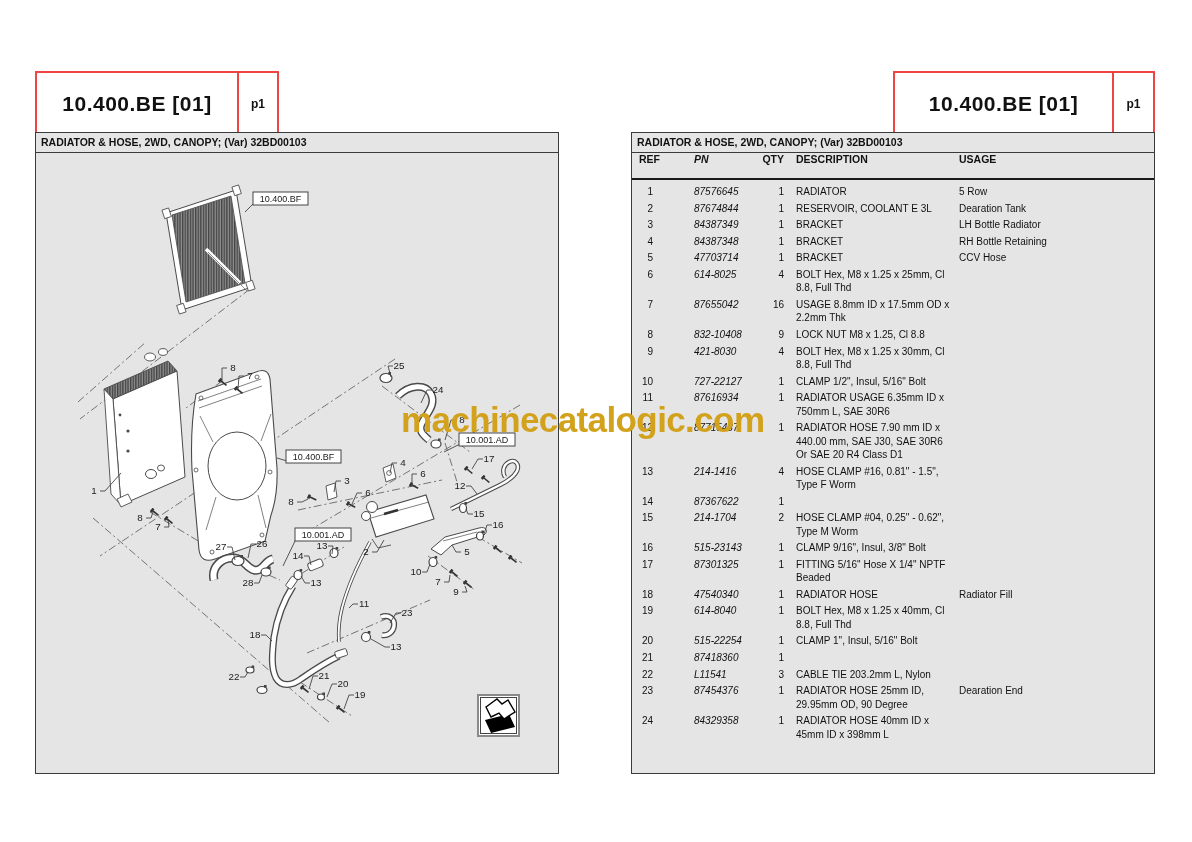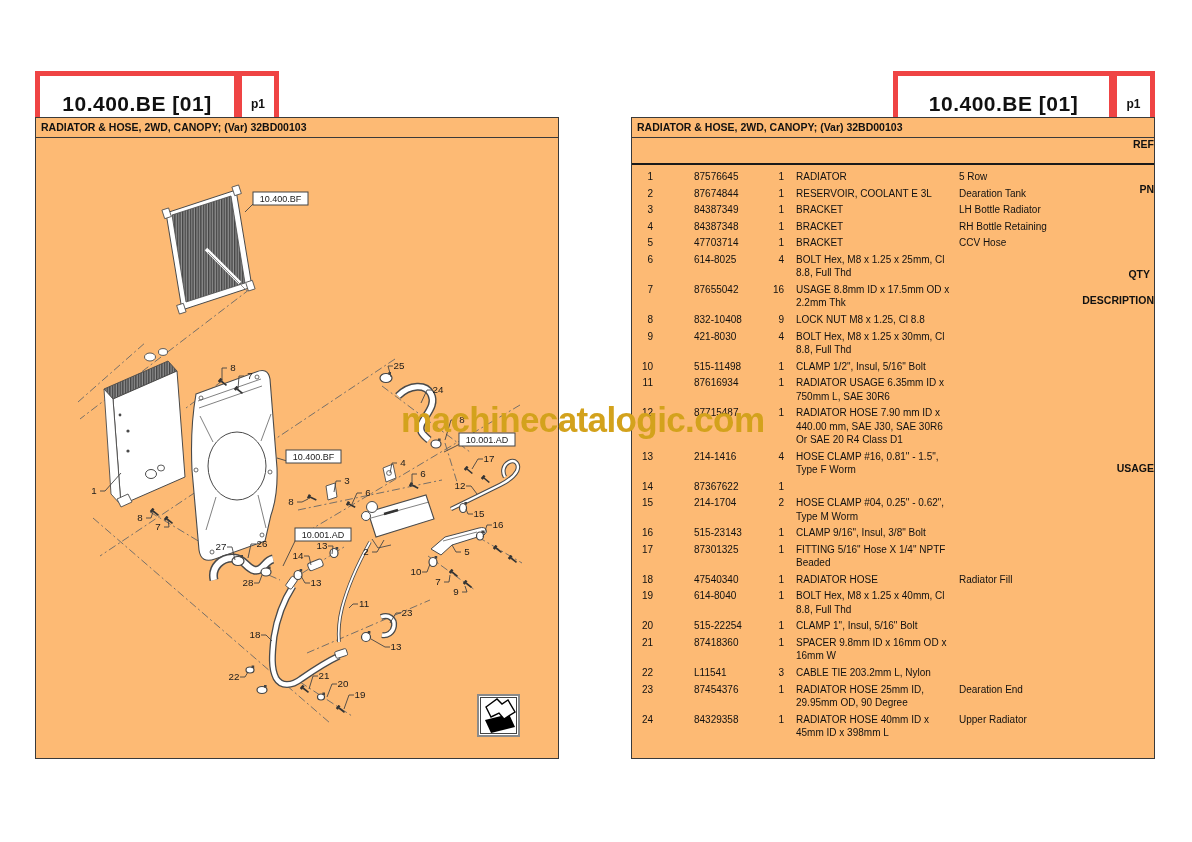--- a/index.html
+++ b/index.html
@@ -1,33 +1,33 @@
 <!DOCTYPE html>
 <html><head>
 <meta charset="utf-8">
 <style>
   html,body{margin:0;padding:0;background:#fff;}
   .page{position:relative;width:1192px;height:842px;background:#fff;overflow:hidden;
         font-family:"Liberation Sans", sans-serif;color:#111;}
-  .hdr-box{position:absolute;top:71px;height:65px;border:5px solid #ef4444;box-sizing:border-box;
+  .hdr-box{position:absolute;top:71px;height:65px;border:2px solid #ef4444;box-sizing:border-box;
            display:flex;align-items:center;justify-content:center;background:#fff;}
   .hdr-code{font-size:21px;font-weight:bold;letter-spacing:0.5px;}
   .hdr-p{font-size:12px;font-weight:bold;}
-  .panel{position:absolute;top:117px;width:524px;height:642px;border:1.5px solid #3a3a3a;
-         box-sizing:border-box;background:#fdba74;}
+  .panel{position:absolute;top:132px;width:524px;height:642px;border:1.5px solid #3a3a3a;
+         box-sizing:border-box;background:#e5e5e5;}
   .panel-title{height:20px;border-bottom:1.5px solid #3a3a3a;box-sizing:border-box;
                font-weight:bold;font-size:10.5px;line-height:18px;padding-left:5px;
                white-space:nowrap;overflow:hidden;}
   .thead{display:flex;height:27px;border-bottom:2px solid #1a1a1a;box-sizing:border-box;
-         align-items:flex-end;font-weight:bold;font-size:10.5px;flex-direction:column;}
+         align-items:flex-start;font-weight:bold;font-size:10.5px;}
   .tbody{padding-top:5px;font-size:10px;}
   .trow{display:flex;margin-bottom:3.2px;line-height:13.4px;}
   .c-ref{flex:0 0 45px;box-sizing:border-box;text-align:right;padding-right:24px;}
   .thead .c-ref{text-align:left;padding-left:7px;padding-right:0;}
-  .c-pn{flex:0 0 85px;box-sizing:border-box;padding-left:17px;}
+  .c-pn{flex:0 0 85px;box-sizing:border-box;padding-left:17px;font-style:italic;}
   .c-qty{flex:0 0 26px;box-sizing:border-box;text-align:right;padding-right:4px;}
   .c-desc{flex:0 0 168px;box-sizing:border-box;padding-left:8px;}
   .c-usage{flex:1;box-sizing:border-box;padding-left:3px;}
   .watermark{position:absolute;left:401px;top:400px;font-size:35px;font-weight:bold;
              letter-spacing:-0.6px;white-space:nowrap;z-index:50;pointer-events:none;}
   svg text{font-family:"Liberation Sans", sans-serif;}
 </style>
 </head>
 <body>
 
@@ -444,21 +444,21 @@
         </div>
         <div class="trow">
           <span class="c-ref">9</span>
           <span class="c-pn">421-8030</span>
           <span class="c-qty">4</span>
           <span class="c-desc">BOLT Hex, M8 x 1.25 x 30mm, Cl 8.8, Full Thd</span>
           <span class="c-usage"></span>
         </div>
         <div class="trow">
           <span class="c-ref">10</span>
-          <span class="c-pn">515-11498</span>
+          <span class="c-pn">727-22127</span>
           <span class="c-qty">1</span>
           <span class="c-desc">CLAMP 1/2", Insul, 5/16" Bolt</span>
           <span class="c-usage"></span>
         </div>
         <div class="trow">
           <span class="c-ref">11</span>
           <span class="c-pn">87616934</span>
           <span class="c-qty">1</span>
           <span class="c-desc">RADIATOR USAGE 6.35mm ID x 750mm L, SAE 30R6</span>
           <span class="c-usage"></span>
@@ -522,21 +522,20 @@
           <span class="c-ref">20</span>
           <span class="c-pn">515-22254</span>
           <span class="c-qty">1</span>
           <span class="c-desc">CLAMP 1", Insul, 5/16" Bolt</span>
           <span class="c-usage"></span>
         </div>
         <div class="trow">
           <span class="c-ref">21</span>
           <span class="c-pn">87418360</span>
           <span class="c-qty">1</span>
-          <span class="c-desc">SPACER 9.8mm ID x 16mm OD x 16mm W</span>
           <span class="c-usage"></span>
         </div>
         <div class="trow">
           <span class="c-ref">22</span>
           <span class="c-pn">L11541</span>
           <span class="c-qty">3</span>
           <span class="c-desc">CABLE TIE 203.2mm L, Nylon</span>
           <span class="c-usage"></span>
         </div>
         <div class="trow">
@@ -544,20 +543,19 @@
           <span class="c-pn">87454376</span>
           <span class="c-qty">1</span>
           <span class="c-desc">RADIATOR HOSE 25mm ID, 29.95mm OD, 90 Degree</span>
           <span class="c-usage">Dearation End</span>
         </div>
         <div class="trow">
           <span class="c-ref">24</span>
           <span class="c-pn">84329358</span>
           <span class="c-qty">1</span>
           <span class="c-desc">RADIATOR HOSE 40mm ID x 45mm ID x 398mm L</span>
-          <span class="c-usage">Upper Radiator</span>
         </div>
       </div>
   </div>
 
   <div class="watermark" style="color: rgb(211, 162, 28);">machinecatalogic.com</div>
 
 </div>
 
 </body></html>

